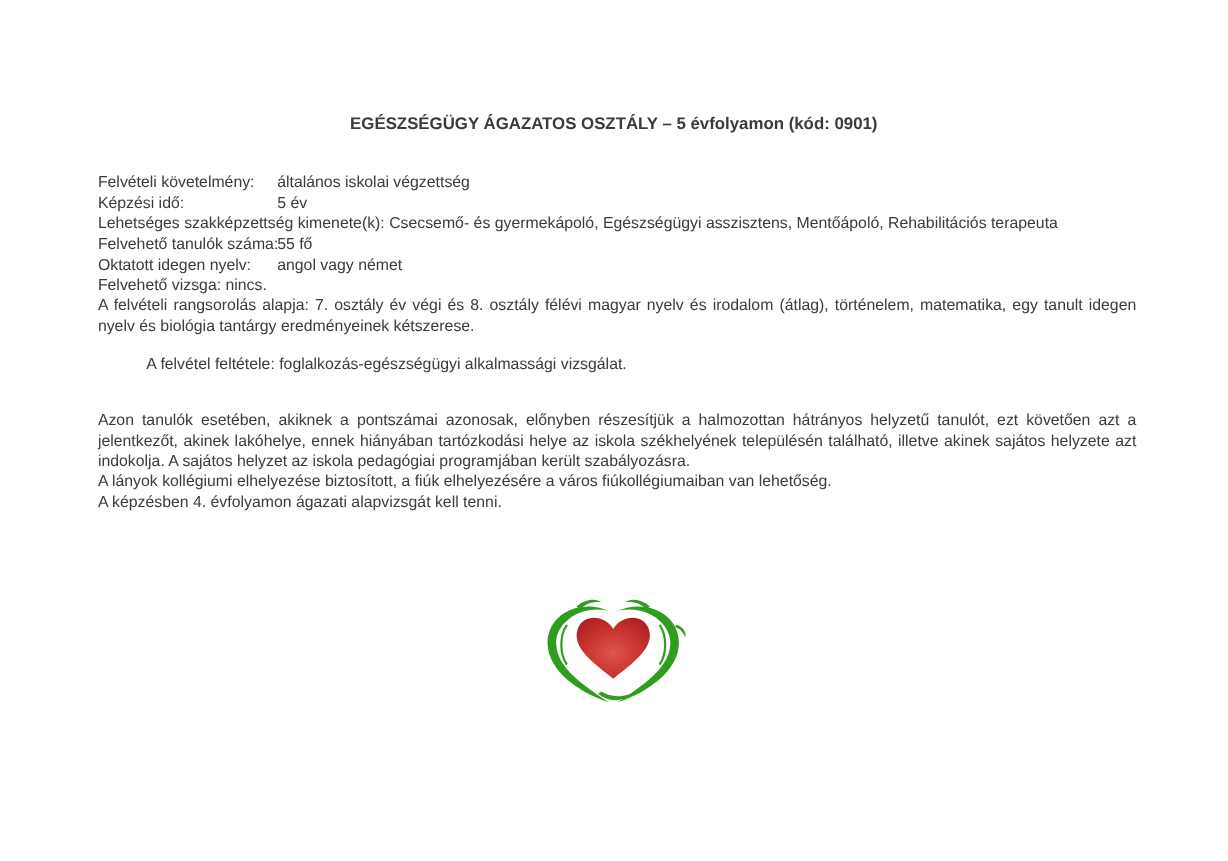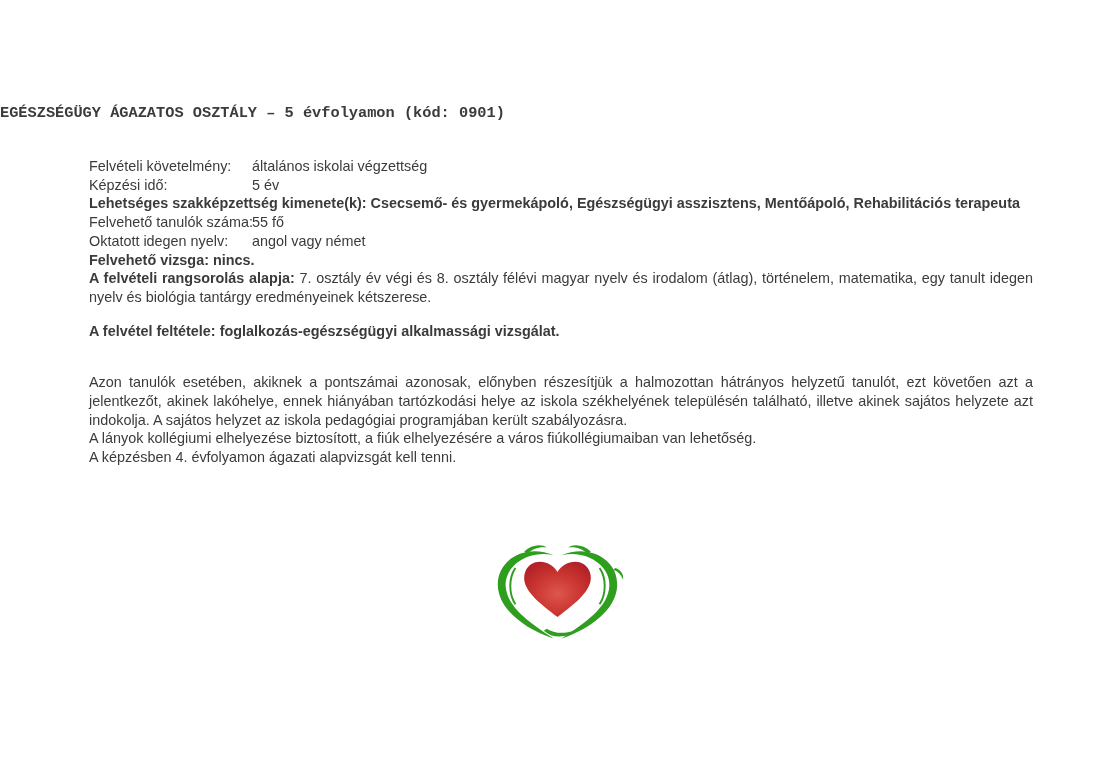--- a/index.html
+++ b/index.html
@@ -13,39 +13,38 @@
   .page {
     position: relative;
     width: 1116px; height: 783px;
     background: #ffffff;
     overflow: hidden;
   }
   .doc-title {
     position: absolute;
     top: 104px; left: 0;
     width: 100%;
-    text-align: left;
+    text-align: center;
     font-size: 15.3px;
     font-weight: 700;
     white-space: nowrap;
-    font-family: Liberation Mono, monospace;
   }
   .content {
     position: absolute;
     top: 157px; left: 89px;
     width: 944px;
     font-size: 14.4px;
     line-height: 18.7px;
   }
   .row { display: flex; white-space: nowrap; }
   .row .lbl { flex: 0 0 163px; width: 163px; }
-  .bold { font-weight: 700; }
+  .bold { font-weight: 400; }
   .oneline { white-space: nowrap; }
   .just { text-align: justify; margin: 0; }
-  .gap { margin-top: 15px; }
+  .gap { margin-top: 15px; margin-left: 44px; }
   .gap2 { margin-top: 33px; }
   .logo {
     position: absolute;
     left: 489px; top: 542px;
     width: 137px; height: 99px;
   }
 </style>
 </head>
 <body>
 

